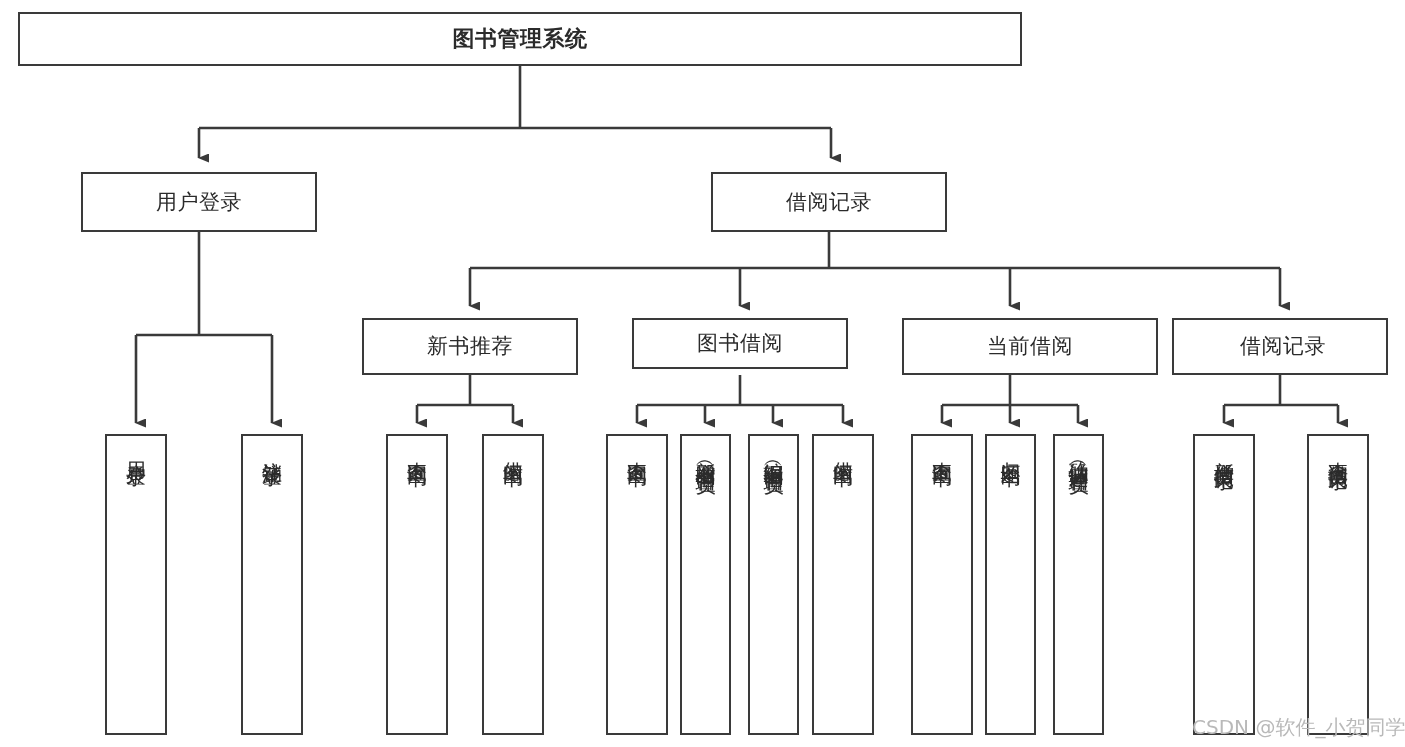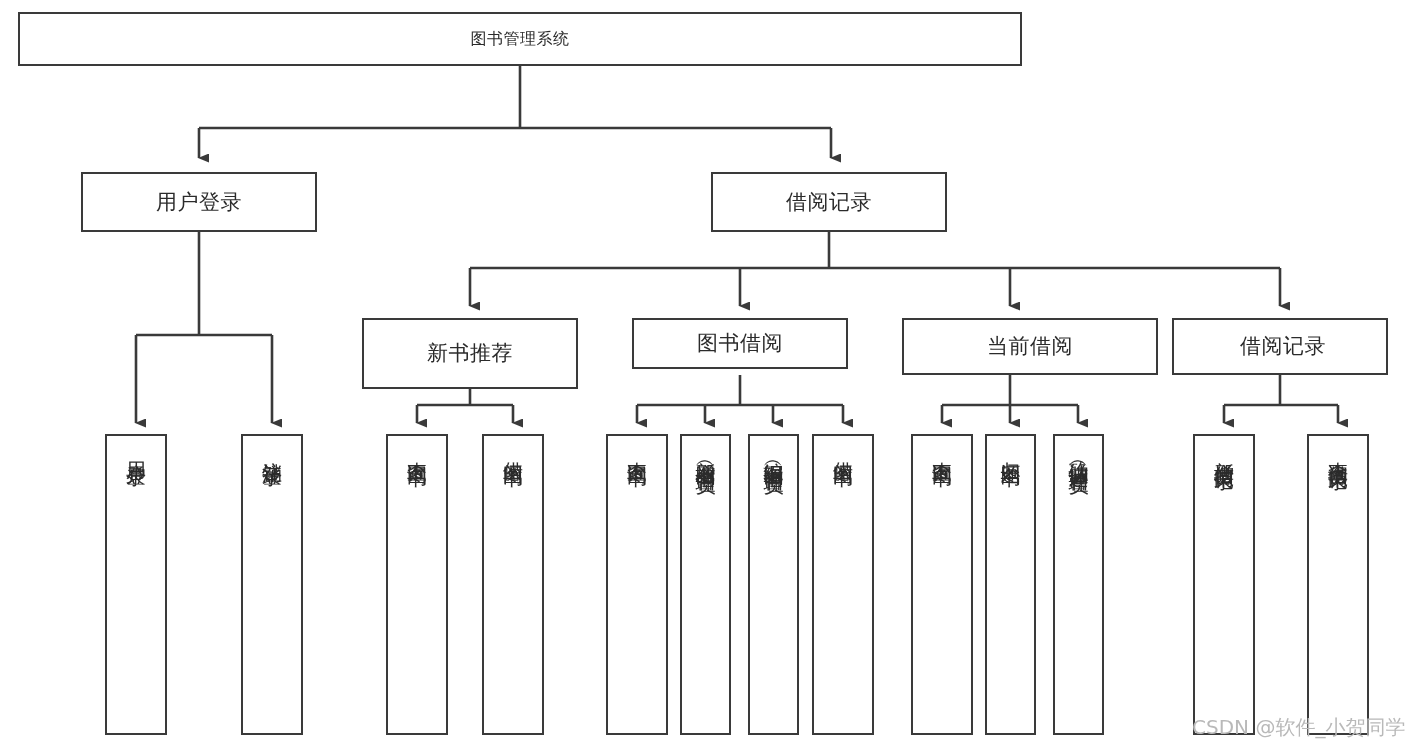--- a/index.html
+++ b/index.html
@@ -41,21 +41,22 @@
     text-align: center;
     line-height: 1.18;
     letter-spacing: 0.5px;
   }
   
   .node.horiz .label {
     writing-mode: horizontal-tb;
     font-size: 21px;
   }
   .node.root .label {
-    font-size: 16px;
+    font-size: 22px;
+    font-weight: bold;
   }
   
   .node.vert {
     align-items: flex-start;
     justify-content: center;
     padding-top: 10px;
   }
   .node.vert .label {
     writing-mode: vertical-rl;
     text-orientation: upright;
@@ -131,21 +132,21 @@
     <span class="label">图书管理系统</span>
   </div>
 
   <div class="node horiz" style="left:81px; top:172px; width:236px; height:60px;">
     <span class="label">用户登录</span>
   </div>
   <div class="node horiz" style="left:711px; top:172px; width:236px; height:60px;">
     <span class="label">借阅记录</span>
   </div>
 
-  <div class="node horiz" style="left:362px; top:318px; width:216px; height:71px;">
+  <div class="node horiz" style="left:362px; top:318px; width:216px; height:57px;">
     <span class="label">新书推荐</span>
   </div>
   <div class="node horiz" style="left:632px; top:318px; width:216px; height:51px;">
     <span class="label">图书借阅</span>
   </div>
   <div class="node horiz" style="left:902px; top:318px; width:256px; height:57px;">
     <span class="label">当前借阅</span>
   </div>
   <div class="node horiz" style="left:1172px; top:318px; width:216px; height:57px;padding-left:6px;">
     <span class="label">借阅记录</span>

